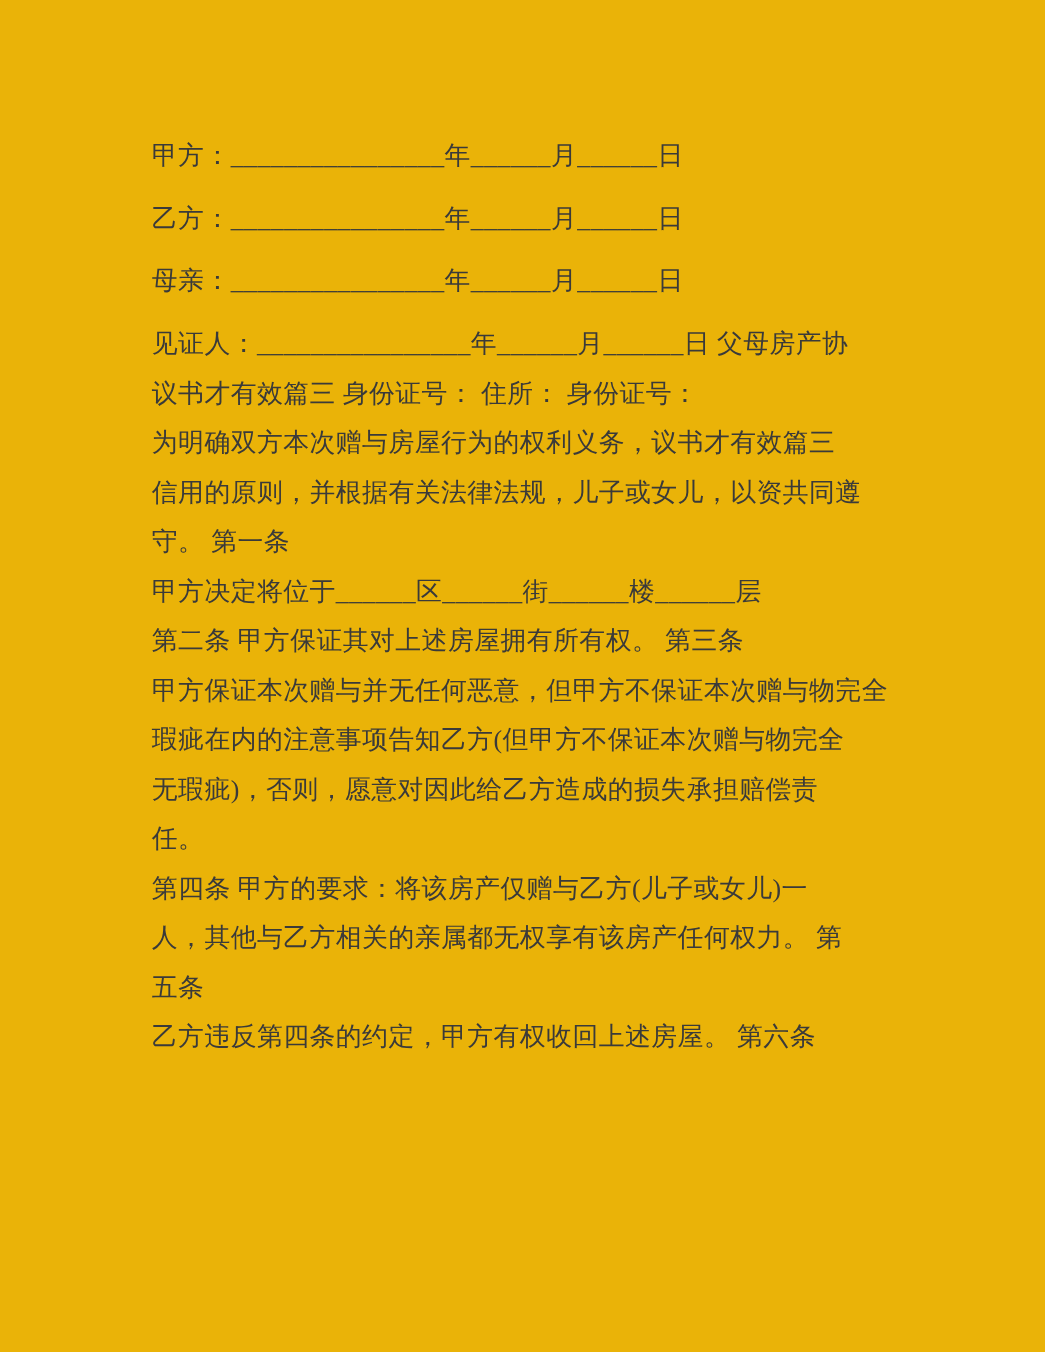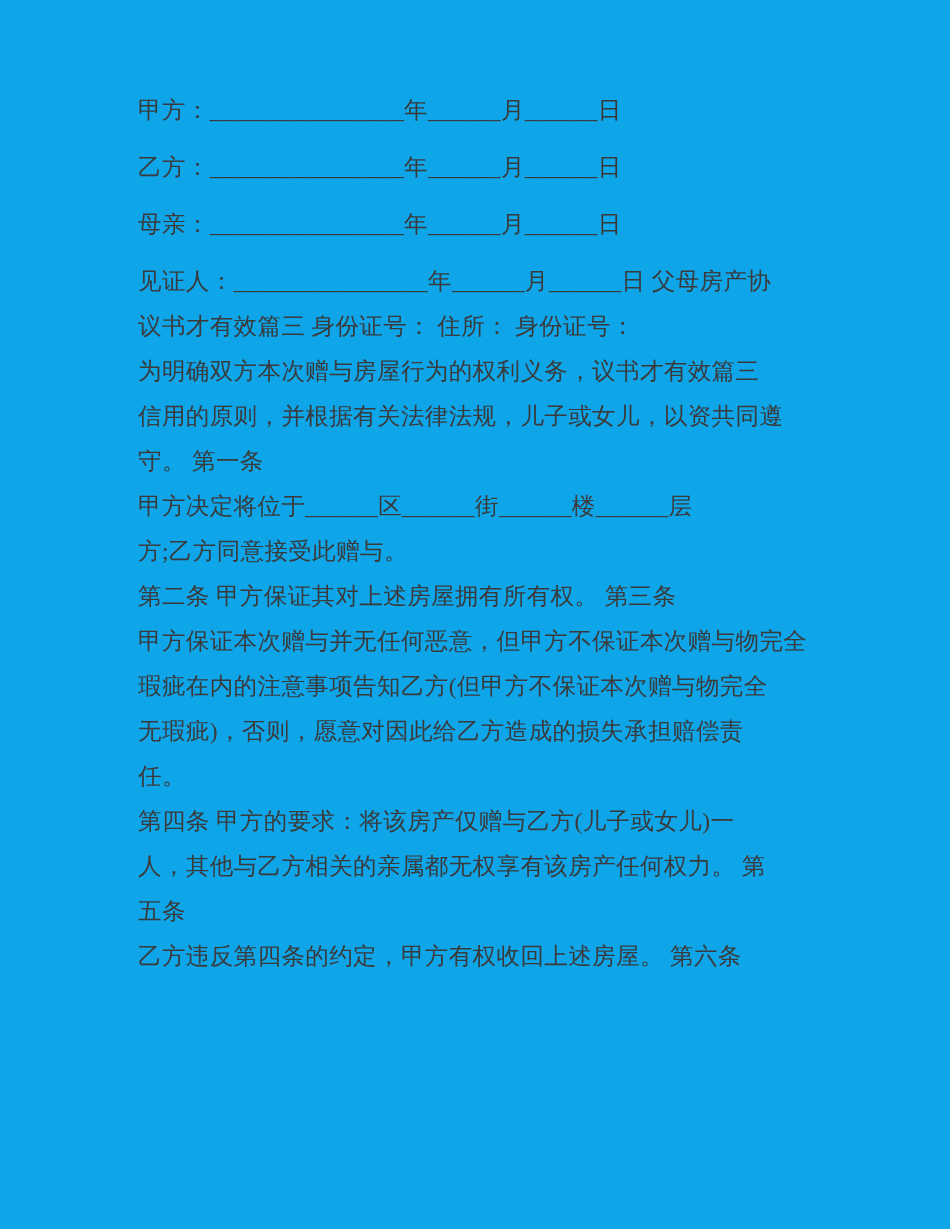--- a/index.html
+++ b/index.html
@@ -11,23 +11,23 @@
     width: 950px;
     height: 1229px;
     font-family: "Liberation Serif", "DejaVu Serif", serif;
     color: #2b2b2b;
     overflow: hidden;
   }
   .page {
     position: relative;
     width: 950px;
     height: 1229px;
-    background: #0ea5e9;
+    background: #eab308;
     box-sizing: border-box;
-    padding: 88px 135px 40px 138px;
+    padding: 120px 135px 40px 138px;
     font-family: Liberation Serif, serif;
   }
   .doc-body {
     font-size: 23.5px;
     line-height: 45px;
     letter-spacing: 0.4px;
     color: #3a3a3a;
     text-align: justify;
   }
   .line {
@@ -52,21 +52,20 @@
     <p class="sig-line">甲方：________________年______月______日</p>
     <p class="sig-line">乙方：________________年______月______日</p>
     <p class="sig-line">母亲：________________年______月______日</p>
 
     <p class="line">见证人：________________年______月______日 父母房产协</p>
     <p class="line">议书才有效篇三 身份证号： 住所： 身份证号：</p>
     <p class="line">为明确双方本次赠与房屋行为的权利义务，议书才有效篇三</p>
     <p class="line">信用的原则，并根据有关法律法规，儿子或女儿，以资共同遵</p>
     <p class="line">守。 第一条</p>
     <p class="line">甲方决定将位于______区______街______楼______层</p>
-    <p class="line">方;乙方同意接受此赠与。</p>
     <p class="line">第二条 甲方保证其对上述房屋拥有所有权。 第三条</p>
     <p class="line">甲方保证本次赠与并无任何恶意，但甲方不保证本次赠与物完全</p>
     <p class="line">瑕疵在内的注意事项告知乙方(但甲方不保证本次赠与物完全</p>
     <p class="line">无瑕疵)，否则，愿意对因此给乙方造成的损失承担赔偿责</p>
     <p class="line">任。</p>
     <p class="line">第四条 甲方的要求：将该房产仅赠与乙方(儿子或女儿)一</p>
     <p class="line">人，其他与乙方相关的亲属都无权享有该房产任何权力。 第</p>
     <p class="line">五条</p>
     <p class="line">乙方违反第四条的约定，甲方有权收回上述房屋。 第六条</p>
 

